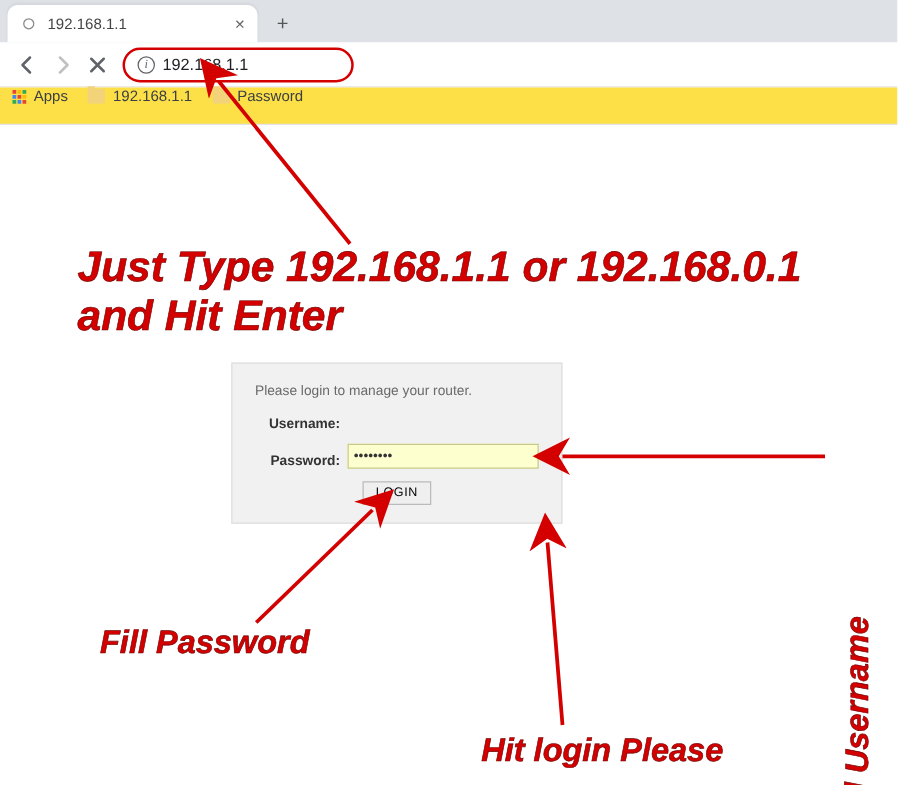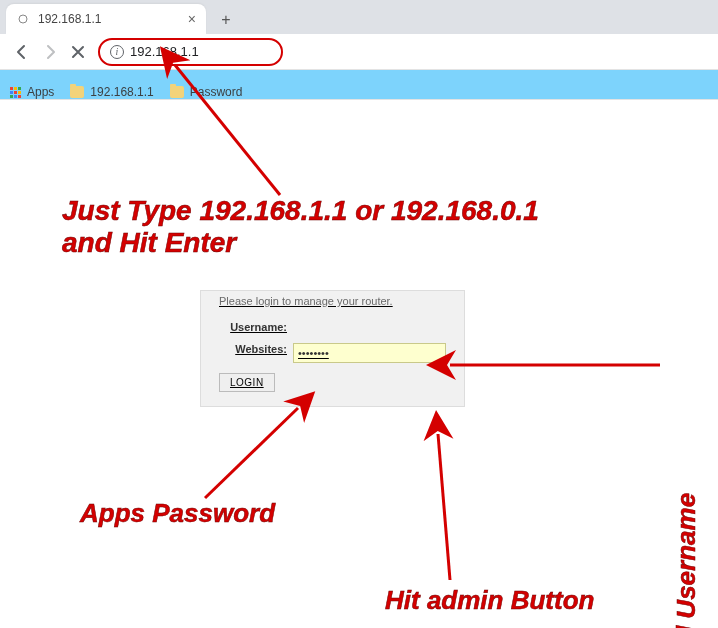--- a/index.html
+++ b/index.html
@@ -84,23 +84,23 @@
     max-width: 185px;
   }
   .info-icon {
     width: 14px; height:14px; border:1px solid #5f6368; border-radius:50%;
     display:flex;align-items:center;justify-content:center;
     font-size:10px;color:#5f6368;margin-right:6px;font-family:Georgia,serif;font-style:italic;
   }
   .addr-text { color:#202124; font-size:13px; }
   .bookmarks {
     height: 30px;
-    background:#7dd3fc;
+    background:#fde047;
     display:flex;
-    align-items:flex-end;
+    align-items:flex-start;
     padding: 0 10px;
     border-bottom:1px solid #e3e3e3;
     font-size:12px;
     color:#3c4043;
   }
   .apps-icon {
     display:grid; grid-template-columns:repeat(3,3px); grid-template-rows:repeat(3,3px);
     gap:1px; margin-right:6px;
   }
   .apps-icon span{width:3px;height:3px;}
@@ -117,37 +117,36 @@
   .bm-folder {
     width:14px;height:12px;background:#f3d37a;border-radius:2px;margin-right:6px;
     position:relative;
   }
   .bm-folder::before{
     content:"";position:absolute;top:-2px;left:0;width:6px;height:3px;background:#f3d37a;border-radius:1px 1px 0 0;
   }
 
   .login-panel {
     position: absolute;
-    left: 200px; top: 290px;
+    left: 185px; top: 290px;
     width: 265px;
     background: #f1f1f1;
     border:1px solid #ddd;
-    padding: 4px 18px 14px 18px;
-    text-decoration: underline;
+    padding: 16px 18px 14px 18px;
   }
   .login-panel .hdr {
     font-size:11px;color:#6a6a6a;margin-bottom:14px;
   }
-  .login-panel .row { display:flex;align-items:flex-start;margin-bottom:10px; }
+  .login-panel .row { display:flex;align-items:flex-end;margin-bottom:10px; }
   .login-panel .lbl { width:68px;text-align:right;font-size:11px;color:#333;margin-right:6px;font-weight:bold;}
   .login-panel input[type=text], .login-panel input[type=password]{
     flex:1;height:20px;border:1px solid #c9c98a;background:#feffcf;
     padding:0 4px;font-size:11px;color:#333;
   }
-  .login-panel .btnrow { display:flex;justify-content:flex-start; }
+  .login-panel .btnrow { display:flex;justify-content:center; }
   .login-panel button.login {
     font-size:10px;padding:3px 10px;background:#efefef;border:1px solid #bbb;
     font-family:Arial,sans-serif;letter-spacing:0.5px;
   }
 
   .anno {
     position:absolute;
     font-family: Arial, sans-serif;
     font-weight: 900;
     font-style: italic;
@@ -227,32 +226,32 @@
     <span>Password</span>
   </div>
 </div>
 
 <div class="login-panel">
   <div class="hdr">Please login to manage your router.</div>
   <div class="row">
     <span class="lbl">Username:</span>
   </div>
   <div class="row">
-    <span class="lbl">Websites:</span>
+    <span class="lbl">Password:</span>
     <input type="password" value="password" style="">
   </div>
   <div class="btnrow">
     <button class="login">LOGIN</button>
   </div>
 </div>
 
-<div class="anno" style="left:62px;top:195px;font-size:28px;">Just Type 192.168.1.1 or 192.168.0.1
+<div class="anno" style="left:62px;top:195px;font-size:34px;">Just Type 192.168.1.1 or 192.168.0.1
 and Hit Enter</div>
-<div class="anno" style="left:80px;top:499px;font-size:26px;">Apps Password</div>
-<div class="anno" style="left:385px;top:586px;font-size:26px;">Hit admin Button</div>
+<div class="anno" style="left:80px;top:499px;font-size:26px;">Fill Password</div>
+<div class="anno" style="left:385px;top:586px;font-size:26px;">Hit login Please</div>
 <div class="anno anno-vert" style="right:16px;bottom:135px;font-size:26px;">Fill Username</div>
 
 <svg class="arrow" width="718" height="628" style="left:0;top:0">
   <defs>
     <marker id="ah" markerWidth="12" markerHeight="12" refX="2" refY="5" orient="auto">
       <path d="M0,0 L10,5 L0,10 L3,5 Z" fill="#d40000"></path>
     </marker>
   </defs>
 
   <line x1="280" y1="195" x2="175" y2="65" stroke="#d40000" stroke-width="3" marker-end="url(#ah)"></line>

